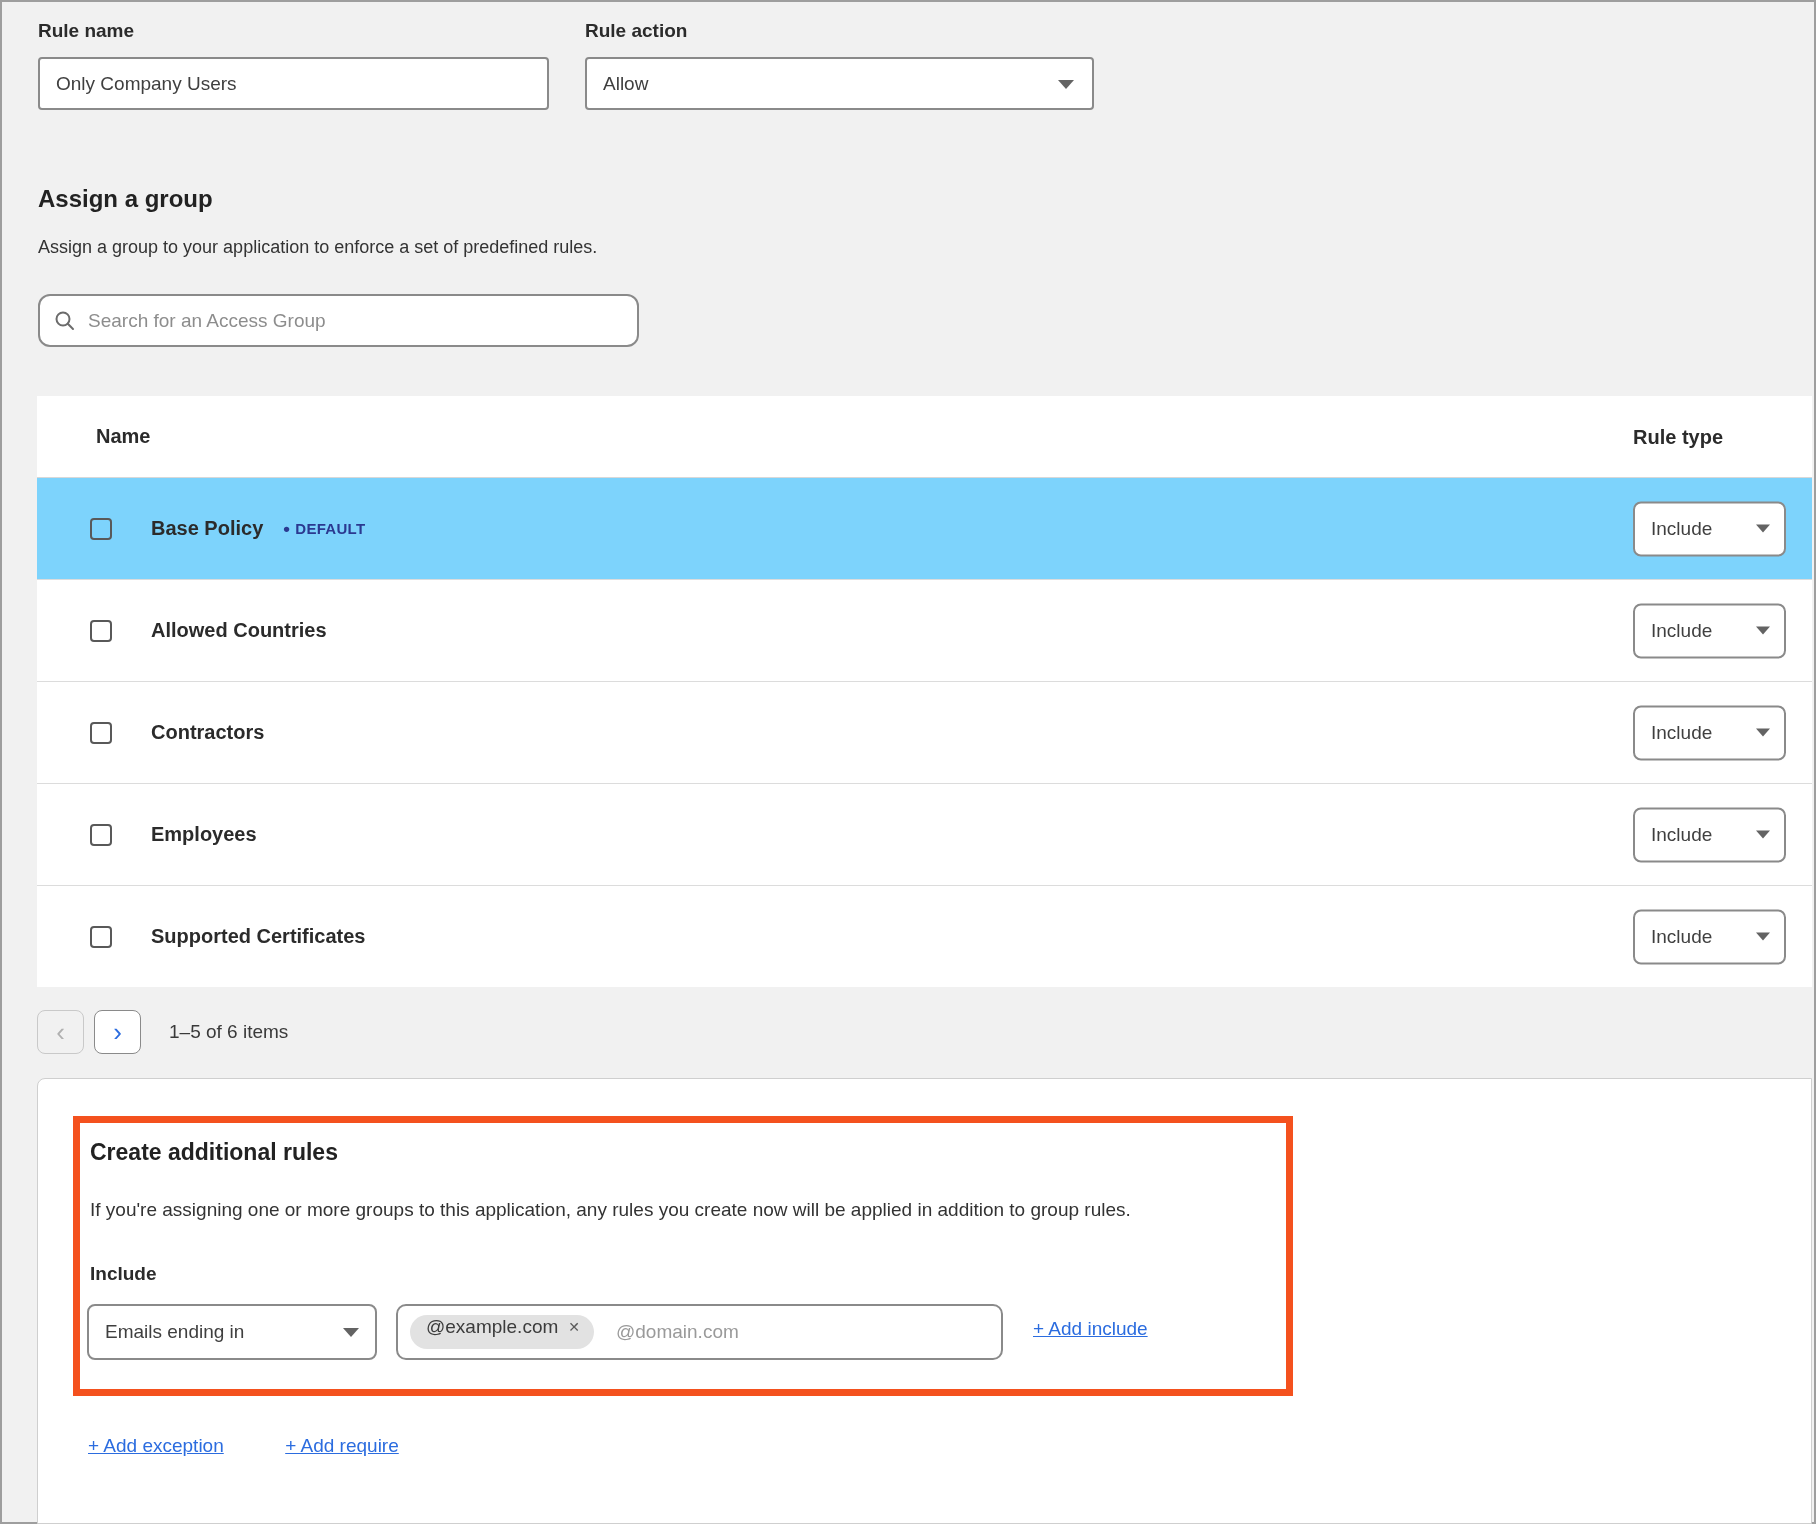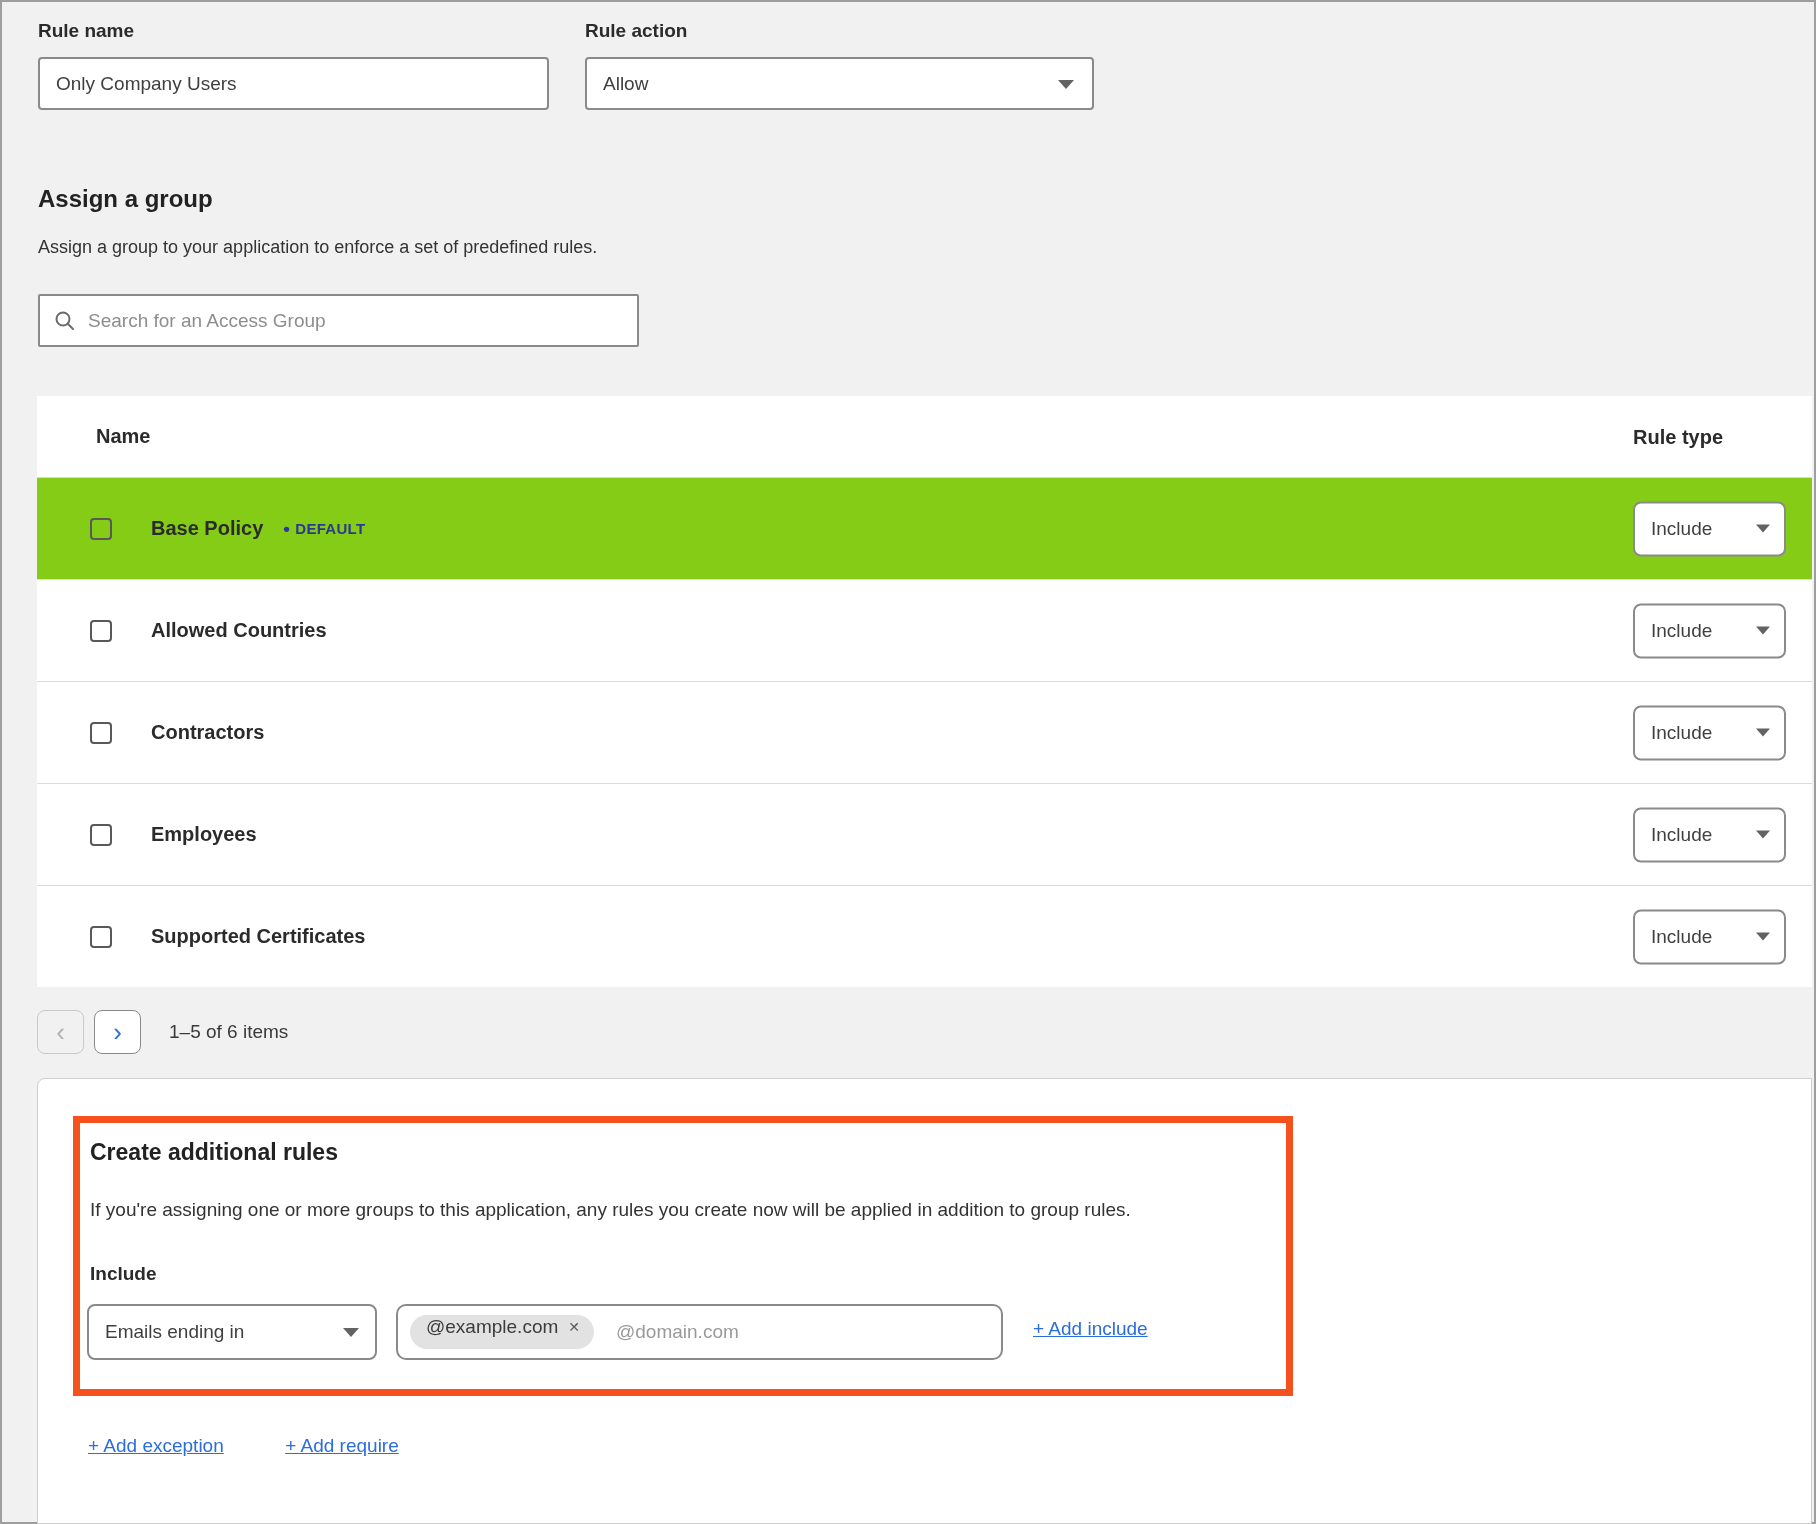--- a/index.html
+++ b/index.html
@@ -45,21 +45,21 @@
 
   .section-title { position: absolute; font-size: 24px; font-weight: bold; color: #222; }
   .section-desc  { position: absolute; font-size: 18px; color: #333; }
 
   
   .search-wrap {
     position: absolute; left: 36px; top: 292px;
     width: 601px; height: 53px;
     background: #fff;
     border: 2px solid #8a8a8a;
-    border-radius: 2px;
+    border-radius: 12px;
     display: flex; align-items: center;
     padding: 0 14px;
   }
   .search-wrap svg { flex: 0 0 auto; }
   .search-wrap input {
     border: none; outline: none; background: transparent;
     font-family: "Liberation Sans", sans-serif;
     font-size: 19px; color: #3f3f3f;
     margin-left: 12px; width: 100%;
   }
@@ -76,21 +76,21 @@
     font-size: 20px; font-weight: bold; color: #2b2b2b;
   }
   .thead .col-name { padding-left: 59px; }
   .col-ruletype { position: absolute; left: 1596px; top: 50%; transform: translateY(-50%); }
   .trow {
     position: relative; height: 102px;
     display: flex; align-items: center;
     border-top: 1px solid #dcdcdc;
     background: #fff;
   }
-  .trow.shaded { background: #84cc16; border-top-color: #d8d8d8; }
+  .trow.shaded { background: #7dd3fc; border-top-color: #d8d8d8; }
   .row-check {
     appearance: none; -webkit-appearance: none;
     width: 22px; height: 22px;
     margin-left: 53px;
     border: 2px solid #595959;
     border-radius: 4px;
     background: transparent;
     cursor: pointer;
   }
   .trow.shaded .row-check { background: transparent; }

